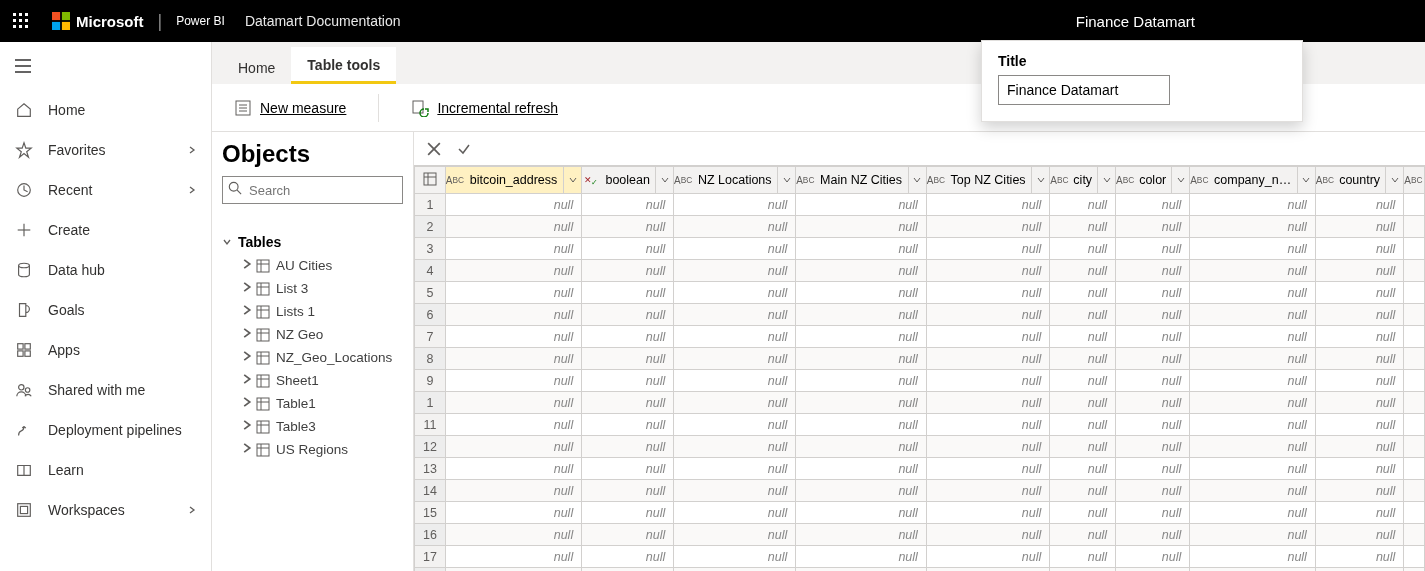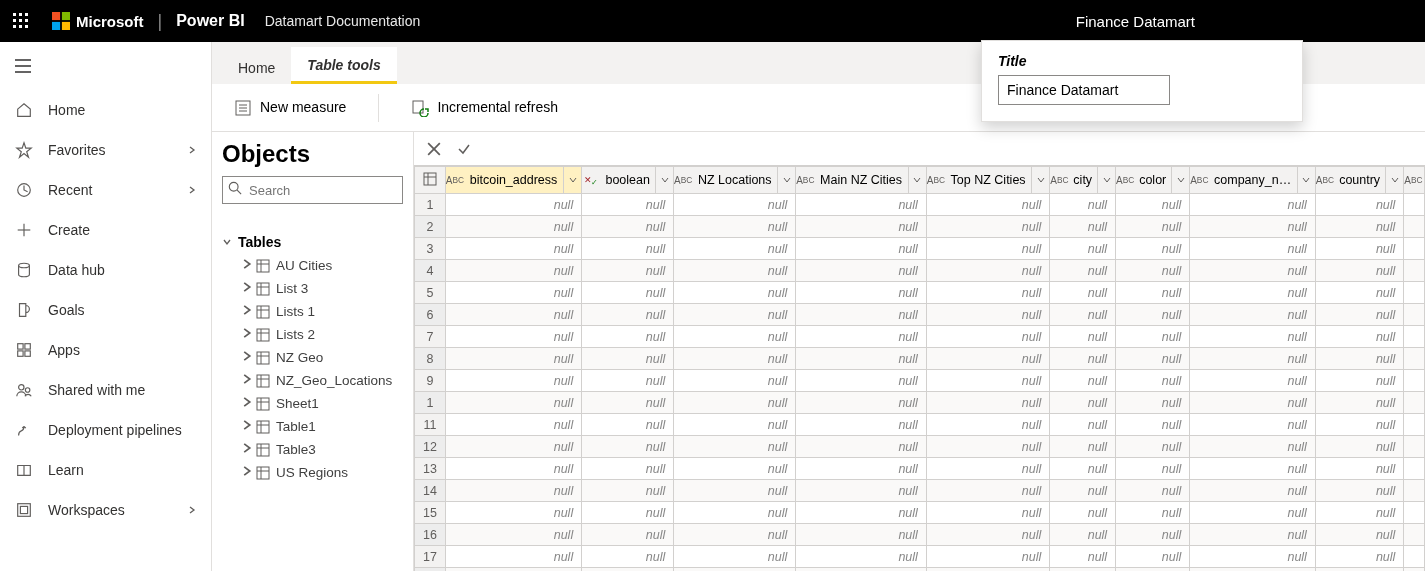--- a/index.html
+++ b/index.html
@@ -14,37 +14,37 @@
   color: #fff;
   padding: 0 0px;
   position: relative;
 }
 .waffle { width: 42px; height: 42px; display:flex; align-items:center; justify-content:center; cursor:pointer; }
 .waffle svg { width: 16px; height: 16px; }
 .ms-logo { display:flex; align-items:center; gap:6px; margin-left: 10px; }
 .ms-logo svg { width: 18px; height: 18px; }
 .ms-logo-text { font-size: 15px; font-weight: 600; }
 .divider-v { color: #888; margin: 0 14px; font-size: 18px; font-weight: 300; }
-.powerbi { font-size: 16px; font-weight: 700; }
+.powerbi { font-size: 12px; font-weight: 400; }
 .breadcrumb-top { font-size: 14px; margin-left: 20px; color: #e8e8e8; }
 .datamart-title-top { position:absolute; right: 230px; font-size: 15px; }
 
 
 .title-panel {
   position: absolute;
   top: 40px;
   right: 122px;
   width: 322px;
   background: #fff;
   border: 1px solid #e1dfdd;
   box-shadow: 0 6px 14px rgba(0,0,0,.18);
   padding: 12px 16px 16px;
   z-index: 50;
 }
-.title-panel .lbl { font-size: 14px; font-weight: 600; margin-bottom: 6px; font-style: italic; }
+.title-panel .lbl { font-size: 14px; font-weight: 600; margin-bottom: 6px; }
 .title-panel input {
   width: 172px;
   height: 30px;
   border: 1px solid #8a8886;
   padding: 0 8px;
   font-size: 14px;
 }
 
 
 .main { display:flex; height: calc(571px - 42px); }
@@ -62,25 +62,25 @@
 .nav-item .icon { width: 20px; height:20px; display:flex; align-items:center; justify-content:center; margin-right: 14px; }
 .nav-item .icon svg { width: 18px; height: 18px; stroke:#605e5c; fill:none; stroke-width:1.3; }
 .nav-item .chev { margin-left:auto; color:#605e5c; }
 
 
 .content { flex:1; display:flex; flex-direction:column; min-width:0; }
 
 
 .tabs { height: 42px; display:flex; align-items:flex-end; padding-left: 10px; border-bottom: 0; background:#f3f2f1; }
 .tab { padding: 10px 16px 8px; font-size: 14px; color:#323130; cursor:pointer; }
-.tab.active { color:#323130; font-weight:600; border-bottom: 3px solid #f2c811; background:#fff;font-style:italic; }
+.tab.active { color:#323130; font-weight:600; border-bottom: 3px solid #f2c811; background:#fff; }
 
 
 .ribbon { height: 48px; display:flex; align-items:center; padding-left: 14px; gap: 24px; border-bottom: 1px solid #e1dfdd; background:#fff; }
-.ribbon-btn { display:flex; align-items:flex-start; gap:8px; font-size:14px; cursor:pointer; padding: 6px 8px; }
+.ribbon-btn { display:flex; align-items:center; gap:8px; font-size:14px; cursor:pointer; padding: 6px 8px; text-decoration: underline; }
 .ribbon-btn svg { width:18px; height:18px; }
 .ribbon-sep { width:1px; height:28px; background:#e1dfdd; }
 
 
 .workarea { flex:1; display:flex; min-height:0; }
 
 
 .objects { width: 202px; border-right: 1px solid #e1dfdd; background:#fff; padding: 8px 10px; overflow:hidden; }
 .objects h2 { font-size: 24px; font-weight:600; margin-bottom: 8px; }
 .search-box { position:relative; margin-bottom: 26px; }
@@ -365,31 +365,20 @@
             </div>
             <div class="tree-item">
               <span class="tchev"><svg width="8" height="8" viewBox="0 0 10 10">
                   <polyline points="3,2 7,5 3,8" fill="none" stroke="#605e5c" stroke-width="1.2"></polyline>
                 </svg></span>
               <svg viewBox="0 0 14 14">
                 <rect x="1" y="1" width="12" height="12" fill="none" stroke="#605e5c"></rect>
                 <line x1="1" y1="5" x2="13" y2="5" stroke="#605e5c"></line>
                 <line x1="5" y1="1" x2="5" y2="13" stroke="#605e5c"></line>
               </svg>
-              <span>Lists 2</span>
-            </div>
-            <div class="tree-item">
-              <span class="tchev"><svg width="8" height="8" viewBox="0 0 10 10">
-                  <polyline points="3,2 7,5 3,8" fill="none" stroke="#605e5c" stroke-width="1.2"></polyline>
-                </svg></span>
-              <svg viewBox="0 0 14 14">
-                <rect x="1" y="1" width="12" height="12" fill="none" stroke="#605e5c"></rect>
-                <line x1="1" y1="5" x2="13" y2="5" stroke="#605e5c"></line>
-                <line x1="5" y1="1" x2="5" y2="13" stroke="#605e5c"></line>
-              </svg>
               <span>NZ Geo</span>
             </div>
             <div class="tree-item">
               <span class="tchev"><svg width="8" height="8" viewBox="0 0 10 10">
                   <polyline points="3,2 7,5 3,8" fill="none" stroke="#605e5c" stroke-width="1.2"></polyline>
                 </svg></span>
               <svg viewBox="0 0 14 14">
                 <rect x="1" y="1" width="12" height="12" fill="none" stroke="#605e5c"></rect>
                 <line x1="1" y1="5" x2="13" y2="5" stroke="#605e5c"></line>
                 <line x1="5" y1="1" x2="5" y2="13" stroke="#605e5c"></line>

